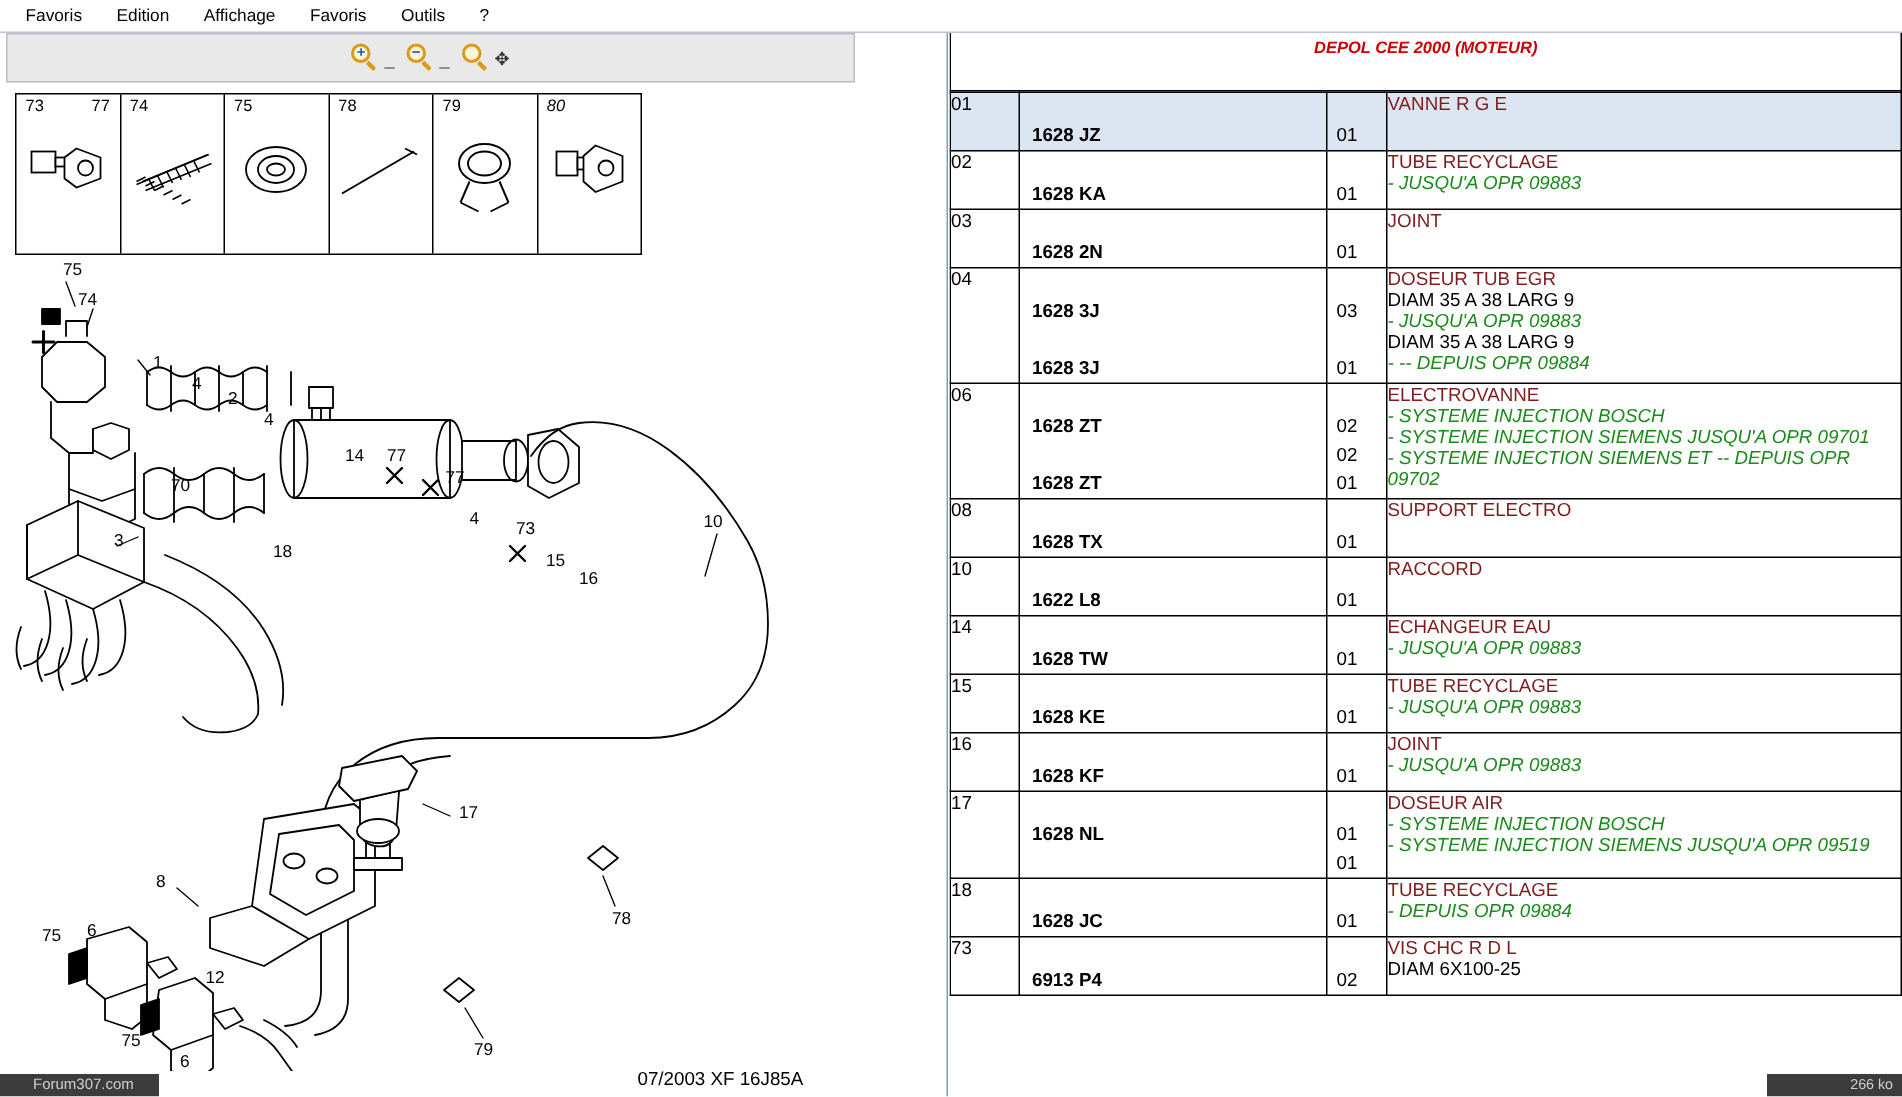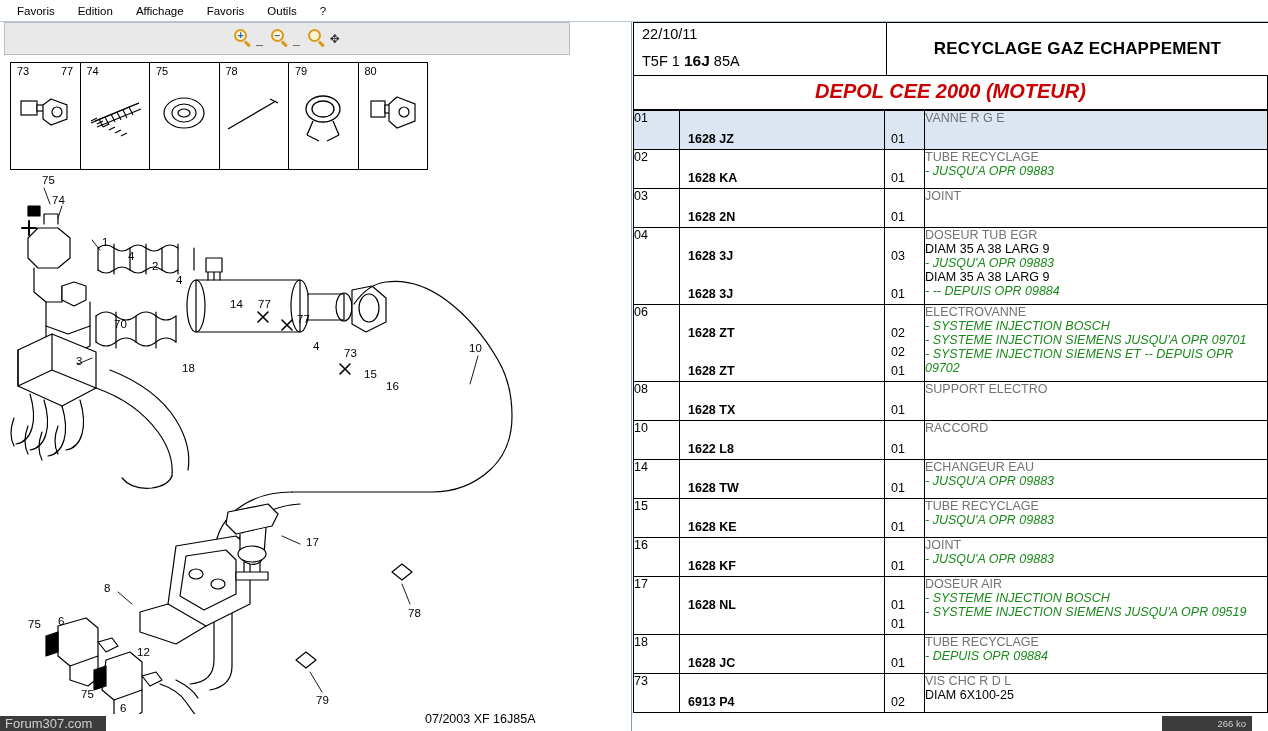--- a/index.html
+++ b/index.html
@@ -85,21 +85,21 @@
     width: 418px; height: 108px;
     border: 1.4px solid #000;
     display: flex;
     background: #fff;
   }
   .strip .cell {
     flex: 1 1 0;
     border-right: 1.4px solid #000;
     position: relative;
   }
-  .strip .cell:last-child { border-right: none; }
+  .strip .cell:last-child { border-right: none; font-style: italic; }
   .strip .cell .num {
     position: absolute; top: 2px; left: 6px;
     font-size: 11px; color: #000;
   }
   .strip .cell .art {
     position: absolute; left: 0; right: 0; top: 18px; bottom: 4px;
   }
 
   
   .diagram {
@@ -159,22 +159,22 @@
     border-left: 1.5px solid #000;
     border-right: 1.5px solid #000;
     border-bottom: 1.5px solid #000;
     padding: 4px 0 6px 0;
     text-align: center;
   }
   .subtitle-box .l1 {
     color: #cc0000;
     font-style: italic;
     font-weight: bold;
-    font-size: 20px;
-    margin-bottom: 0;
+    font-size: 11px;
+    margin-bottom: 16px;
   }
   .subtitle-box .l2,
   .subtitle-box .l3 {
     font-size: 12.5px;
     color: #000;
   }
 
   table.parts td {
     border: 1px solid #000;
     padding: 0;
@@ -184,40 +184,40 @@
   td.c-pos { width: 46px; text-align: left; padding: 2px 0 2px 5px; }
   td.c-ref { width: 205px; padding: 0; }
   td.c-qty { width: 40px; padding: 0; }
   td.c-desc { padding: 2px 0 3px 5px; }
 
   .ref-line { padding: 2px 0 2px 8px; height: 19px; line-height: 15px; font-weight: bold; }
   .ref-line.blank { color: transparent; }
   .qty-line { padding: 2px 0 2px 6px; height: 19px; line-height: 15px; }
   .qty-line.blank { color: transparent; }
 
-  .desc-title { font-weight: normal; color: #737373; }
+  .desc-title { font-weight: normal; color: #7f1d1d; }
   .desc-sub { color: #000000; }
   .note { color: #1a8a1a; font-style: italic; }
   .row-highlight { background: #dce6f2; }
   .row-highlight td { }
 
   
   .footer-left {
     position: absolute;
     left: 0; bottom: 0;
     width: 106px; height: 15px;
     background: #3c3c3c;
     color: #cfcfcf;
-    font-size: 13px;
+    font-size: 10px;
     line-height: 15px;
-    padding-left: 5px;
+    padding-left: 22px;
   }
   .footer-right {
     position: absolute;
-    right: 16px; bottom: 0;
+    right: 0; bottom: 0;
     width: 90px; height: 15px;
     background: #3c3c3c;
     color: #cfcfcf;
     font-size: 9.5px;
     line-height: 15px;
     text-align: right;
     padding-right: 6px;
   }
 </style>
 </head>
@@ -458,41 +458,20 @@
       <div class="dlabel" style="left:81px;  top:514px">75</div>
       <div class="dlabel" style="left:120px; top:528px">6</div>
       <div class="dlabel" style="left:316px; top:520px">79</div>
     </div>
 
     <div class="dcaption">07/2003  XF 16J85A</div>
   </div>
 
   <div class="rightpane">
 
-    <table class="hdr">
-      <tbody>
-          <tr>
-        <td style="width:253px;border-bottom:none;">
-          <div class="date">22/10/11</div>
-        </td>
-        <td rowspan="2" style="width:382px;">
-          <div class="title">RECYCLAGE GAZ ECHAPPEMENT</div>
-        </td>
-      </tr>
-      <tr>
-        <td style="width:253px;border-top:none;">
-          <div class="code">
-            <span>T5F 1</span>
-            <b>16J</b>
-            <span>85A</span>
-          </div>
-        </td>
-      </tr>
-    </tbody>
-      </table>
 
     <div class="subtitle-box">
       <div class="l1">DEPOL CEE 2000 (MOTEUR)</div>
     </div>
 
     <table class="parts">
 
       <tbody>
           <tr class="row-highlight">
         <td class="c-pos">01</td>

